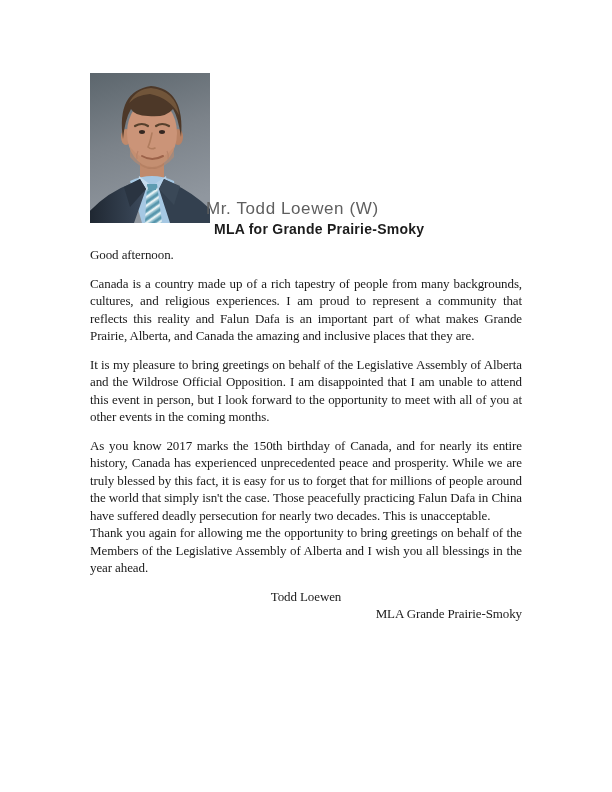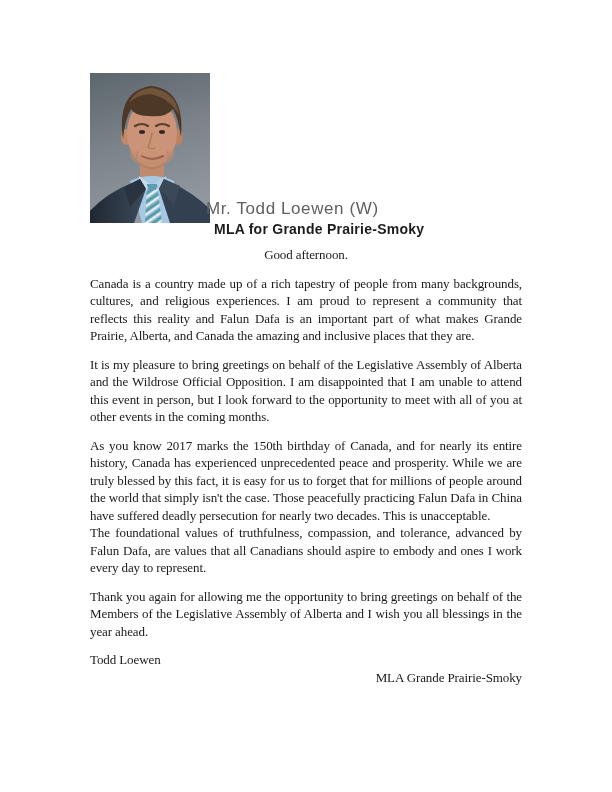--- a/index.html
+++ b/index.html
@@ -42,23 +42,23 @@
   .letter-body {
     position: absolute; left: 90px; top: 246px;
     width: 432px;
     color: #1a1a1a;
     font-family: "Liberation Serif", serif;
     font-size: 13px; line-height: 17.5px;
     letter-spacing: -0.1px;
   }
   .letter-body p { margin: 0 0 11px 0; text-align: justify; }
   .letter-body p.no-gap { margin-bottom: 0; }
-  .letter-body p.single { text-align: center; }
+  .letter-body p.single { text-align: left; }
   .letter-body p.sig-line { margin-bottom: 0; text-align: right; }
-  .letter-body p.sig-name { margin-bottom: 0; text-align: left; }
+  .letter-body p.sig-name { margin-bottom: 0; text-align: center; }
 </style>
 </head>
 <body>
 
 <div class="page">
 
   <div class="photo">
     <svg viewBox="0 0 120 150" width="120" height="150" xmlns="http://www.w3.org/2000/svg">
       <defs>
         <linearGradient id="bgGrad" x1="0" y1="0" x2="0.25" y2="1">
@@ -116,19 +116,18 @@
   </div>
 
   <div class="author-name">Mr. Todd Loewen (W)</div>
   <div class="author-role">MLA for Grande Prairie-Smoky</div>
 
   <div class="letter-body">
     <p class="single">Good afternoon.</p>
     <p>Canada is a country made up of a rich tapestry of people from many backgrounds, cultures, and religious experiences. I am proud to represent a community that reflects this reality and Falun Dafa is an important part of what makes Grande Prairie, Alberta, and Canada the amazing and inclusive places that they are.</p>
     <p>It is my pleasure to bring greetings on behalf of the Legislative Assembly of Alberta and the Wildrose Official Opposition. I am disappointed that I am unable to attend this event in person, but I look forward to the opportunity to meet with all of you at other events in the coming months.</p>
     <p class="no-gap">As you know 2017 marks the 150th birthday of Canada, and for nearly its entire history, Canada has experienced unprecedented peace and prosperity. While we are truly blessed by this fact, it is easy for us to forget that for millions of people around the world that simply isn't the case. Those peacefully practicing Falun Dafa in China have suffered deadly persecution for nearly two decades. This is unacceptable.</p>
-    <p>The foundational values of truthfulness, compassion, and tolerance, advanced by Falun Dafa, are values that all Canadians should aspire to embody and ones I work every day to represent.</p>
     <p>Thank you again for allowing me the opportunity to bring greetings on behalf of the Members of the Legislative Assembly of Alberta and I wish you all blessings in the year ahead.</p>
     <p class="sig-name">Todd Loewen</p>
     <p class="sig-line">MLA Grande Prairie-Smoky</p>
   </div>
 
 </div>
 
 </body></html>

